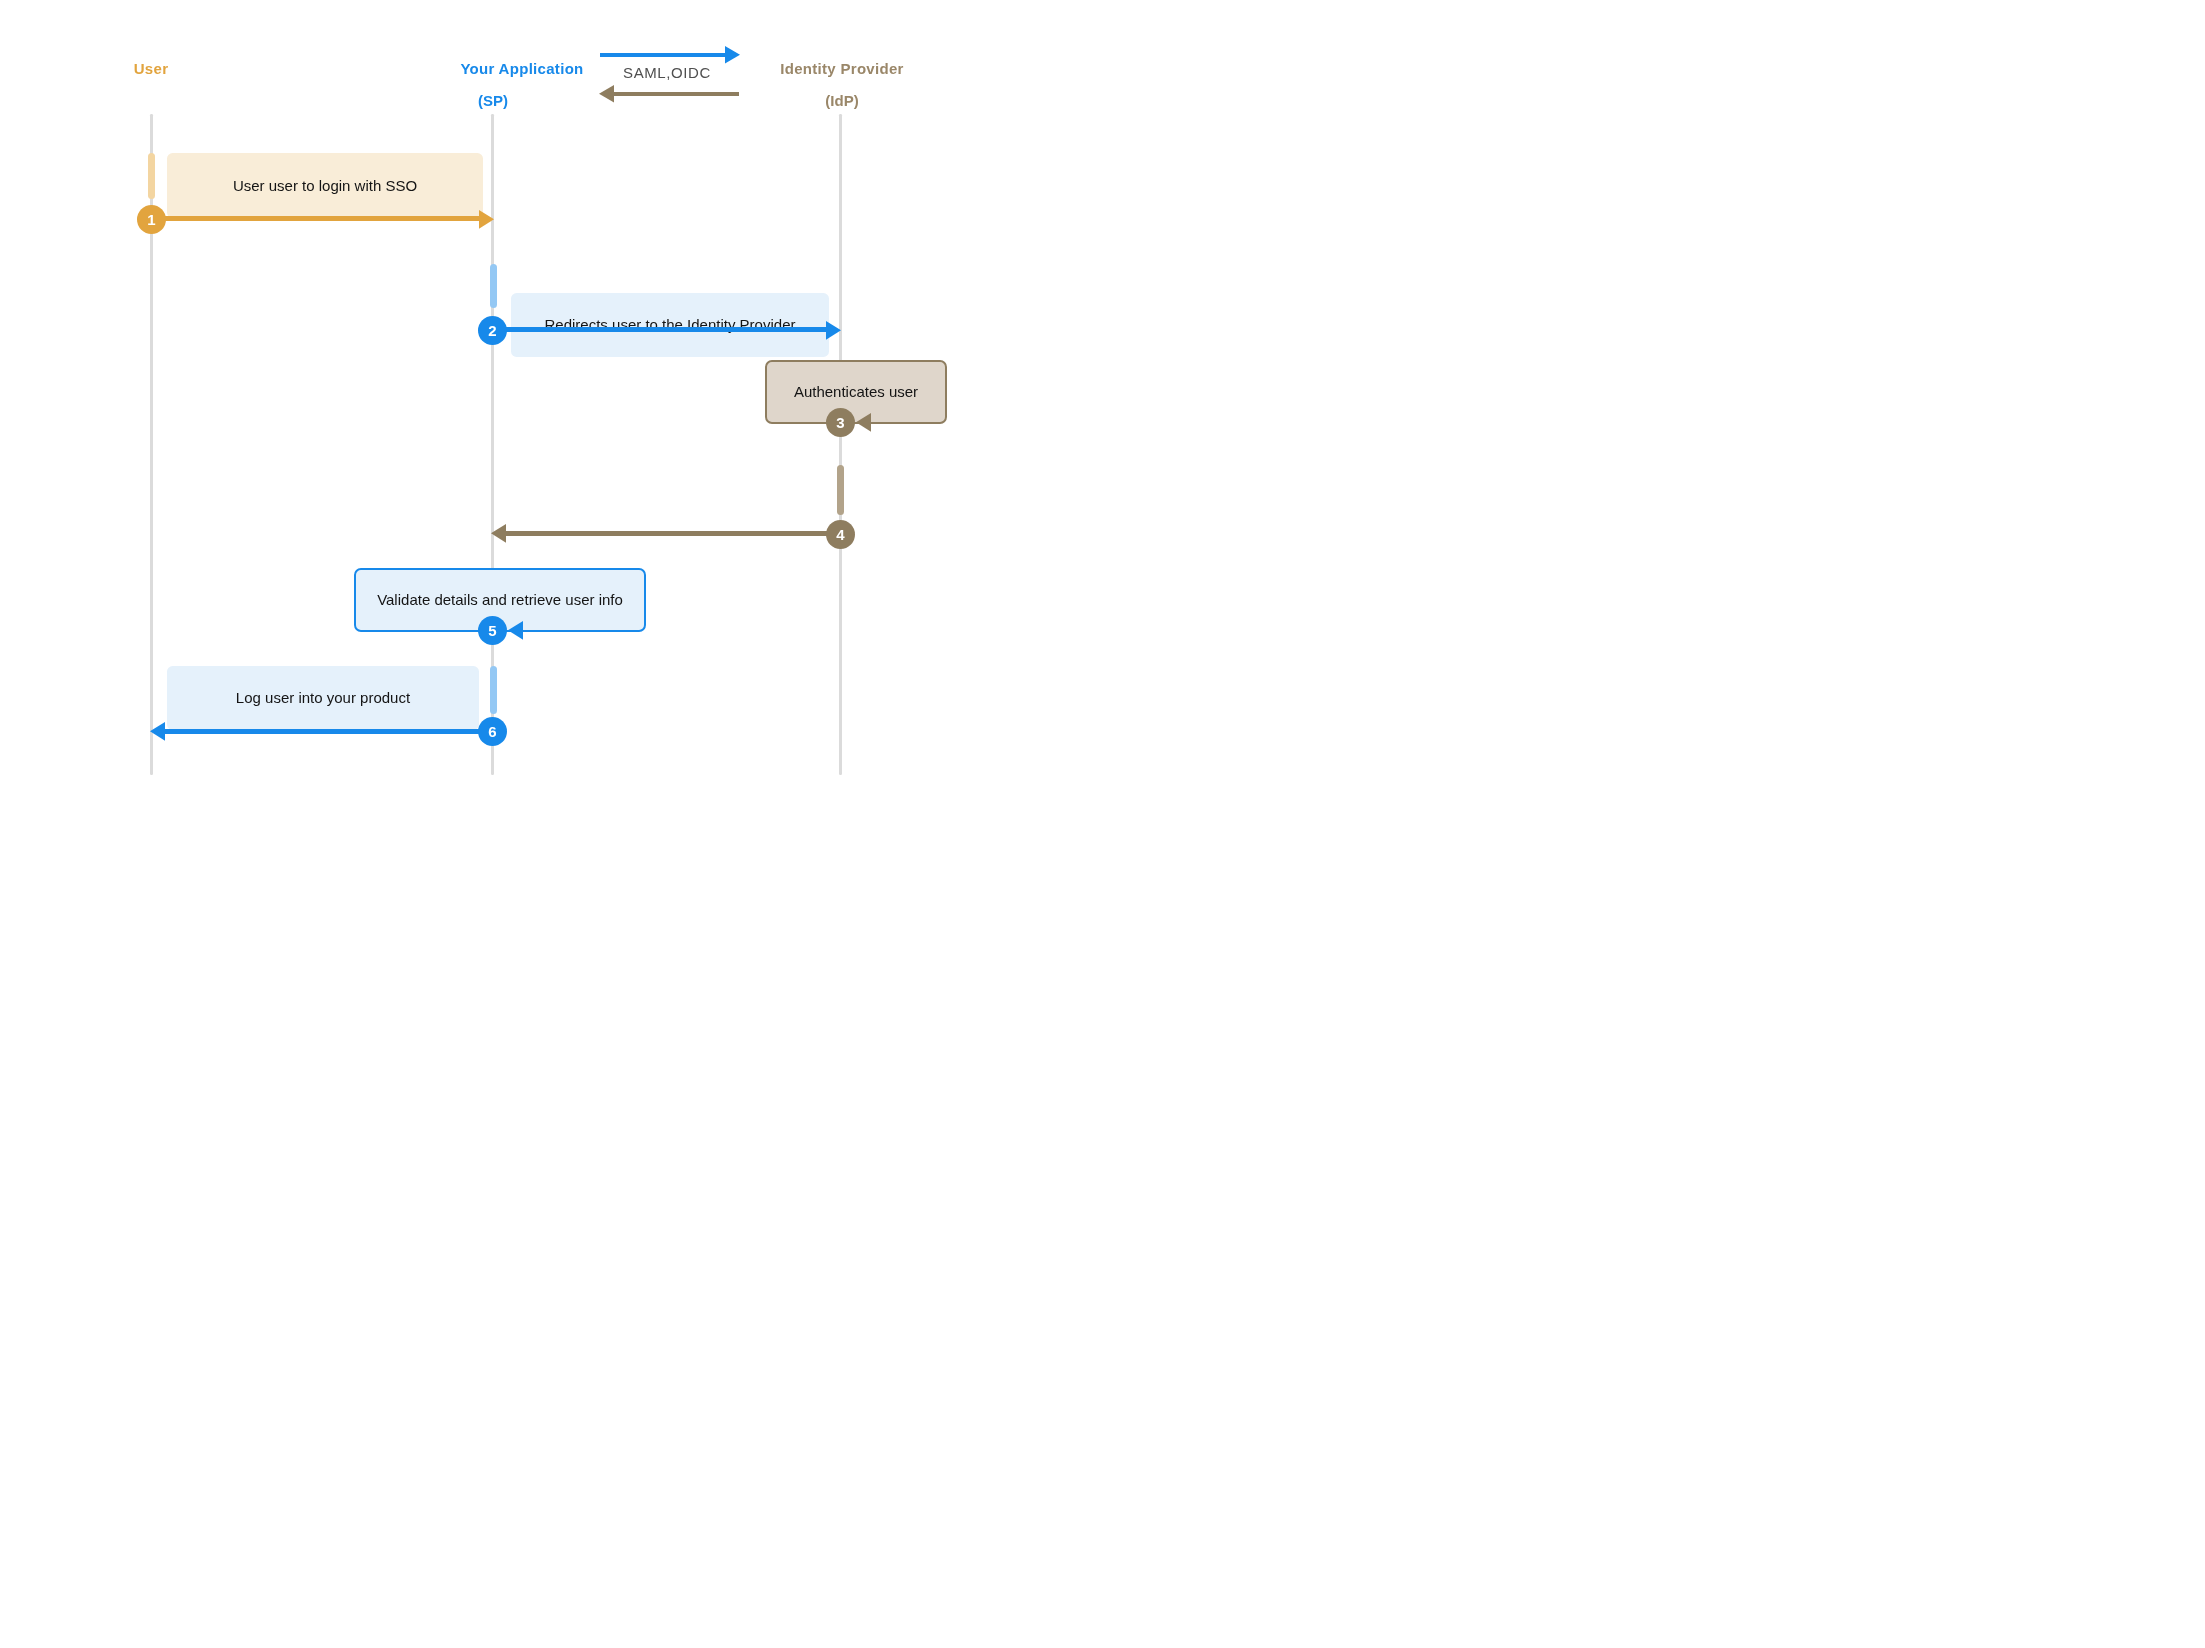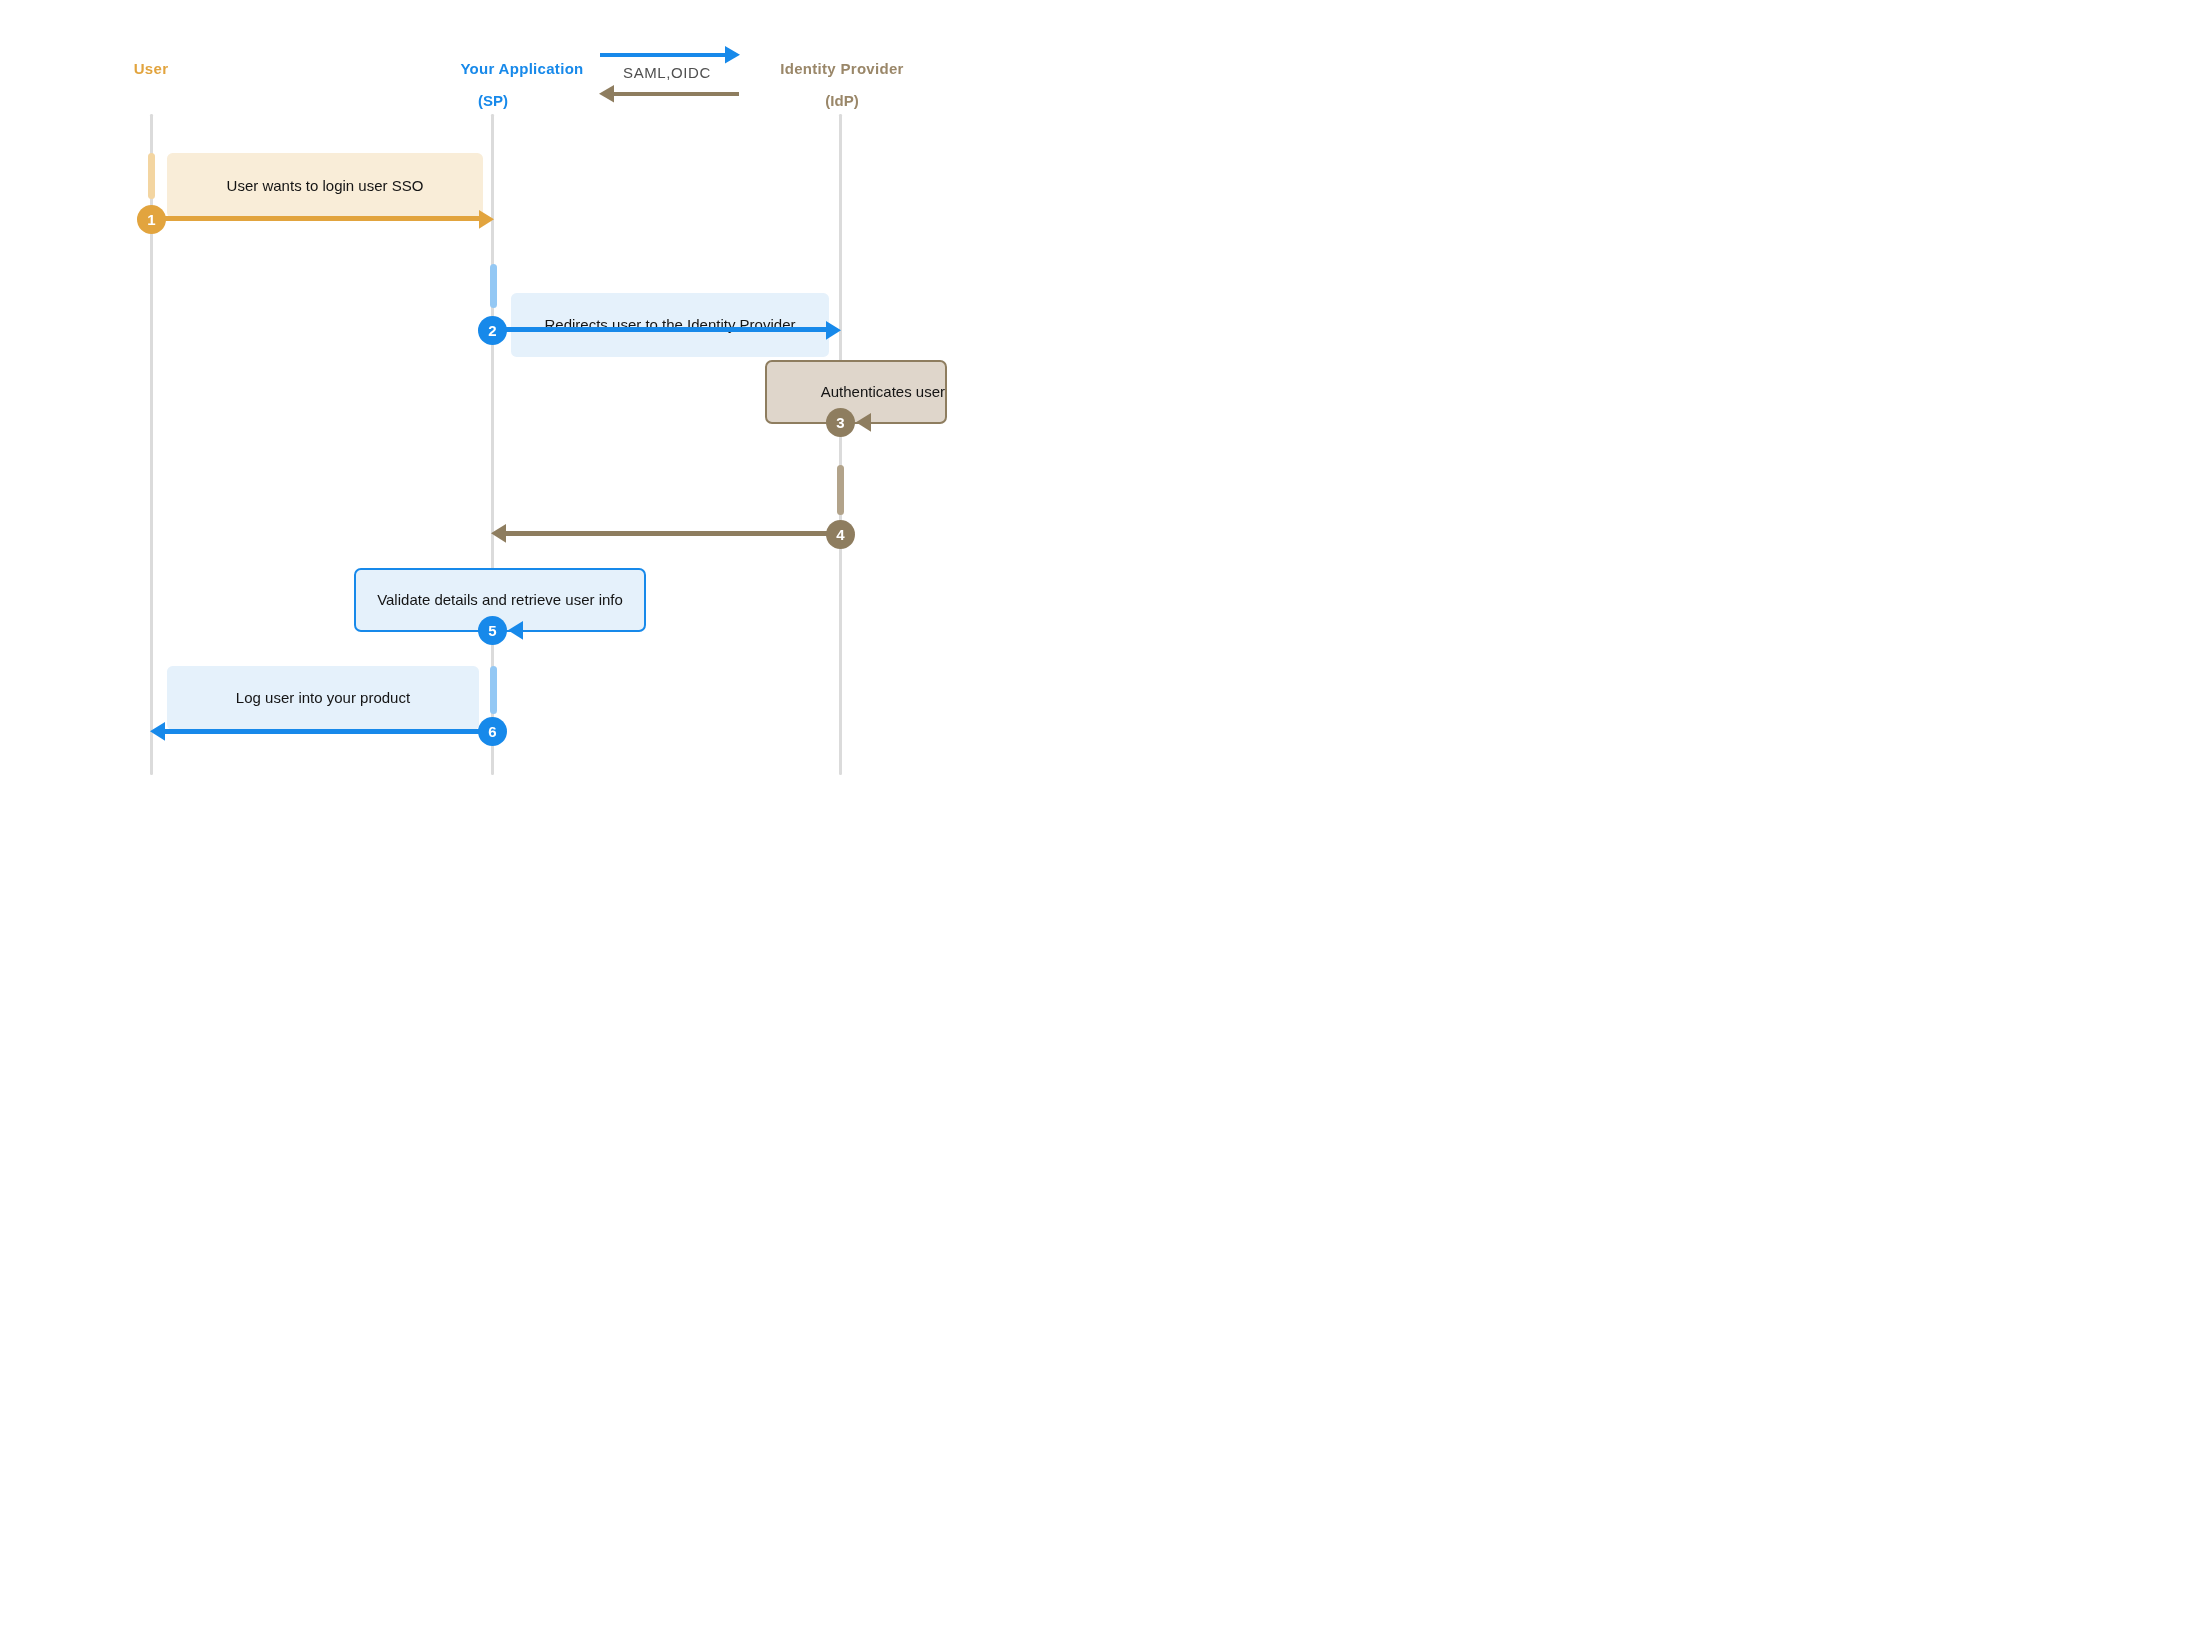--- a/index.html
+++ b/index.html
@@ -70,21 +70,21 @@
   .s1-head{left:479px;top:210px;}
   .s1-badge{left:137px;top:205px;}
   
   .s2-bar{left:490px;top:264px;height:44px;}
   .s2-box{left:511px;top:264px;width:318px;height:64px;margin-top:29px;}
   .s2-line{left:493px;top:327px;width:334px;}
   .s2-head{left:826px;top:321px;}
   .s2-badge{left:478px;top:316px;}
   
   .s3-box{left:765px;top:360px;width:182px;height:64px;
-          border:2.5px solid var(--brown,#8E7D5F);border-radius:6.9px;justify-content:flex-end;}
+          border:2.5px solid var(--brown,#8E7D5F);border-radius:6.9px;}
   .s3-head{left:856px;top:413px;}
   .s3-badge{left:826px;top:408px;}
   
   .s4-bar{left:837px;top:465px;height:50px;}
   .s4-box{left:518px;top:468px;width:316px;height:64px;}
   .s4-line{left:506px;top:531px;width:334px;}
   .s4-head{left:491px;top:524px;}
   .s4-badge{left:826px;top:520px;}
   
   .s5-box{left:354px;top:568px;width:292px;height:64px;
@@ -114,21 +114,21 @@
   <div class="actor-sub s-idp">(IdP)</div>
 
   <div class="protocol">SAML,OIDC</div>
   <div class="hline c-blue hb-line"></div>
   <div class="hhead right c-blue hb-head"></div>
   <div class="hline c-brown hw-line"></div>
   <div class="hhead left c-brown hw-head"></div>
 
   <div class="bar c-orange-light s1-bar"></div>
   <div class="msg-box c-cream s1-box">
-    <span>User wants to login user SSO</span>
+    <span>User user to login with SSO</span>
   </div>
   <div class="line c-orange s1-line"></div>
   <div class="head right c-orange s1-head"></div>
   <div class="badge c-orange s1-badge">
     <span>1</span>
   </div>
 
   <div class="bar c-blue-light s2-bar"></div>
   <div class="msg-box c-blue-box s2-box">
     <span>Redirects user to the Identity Provider</span>

